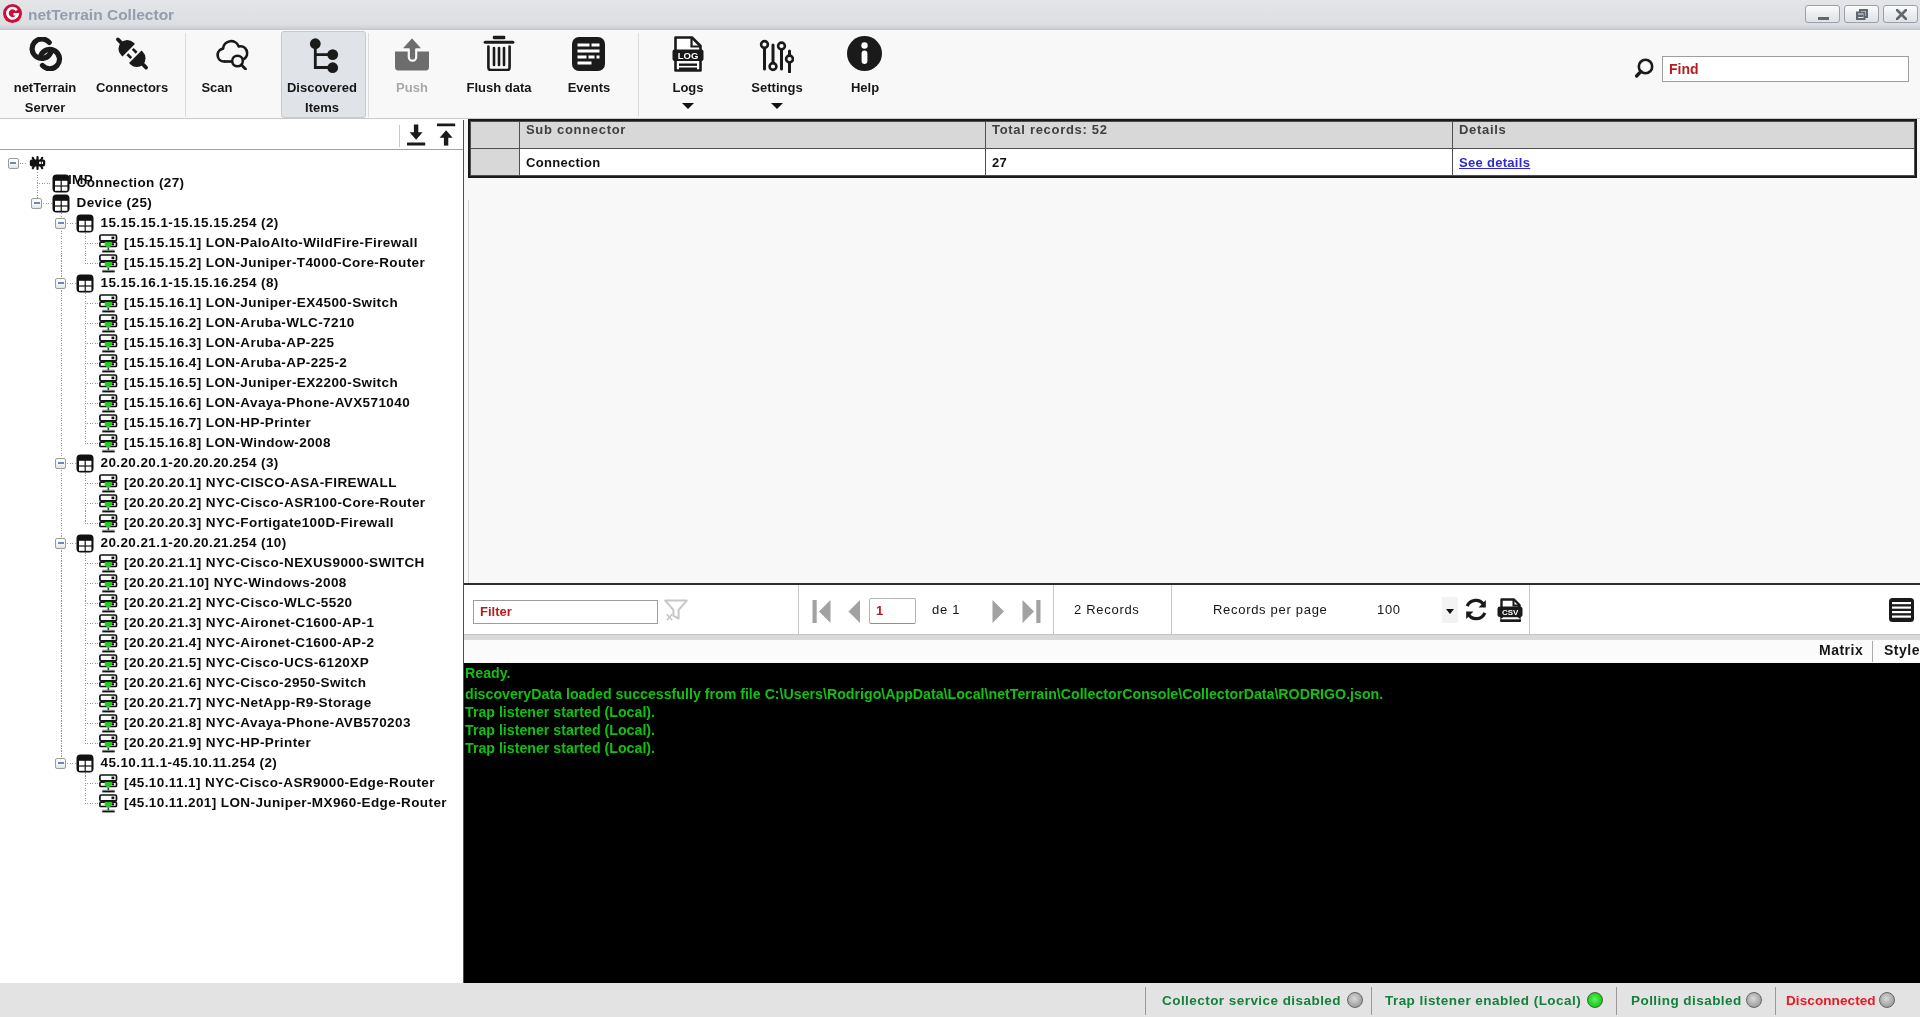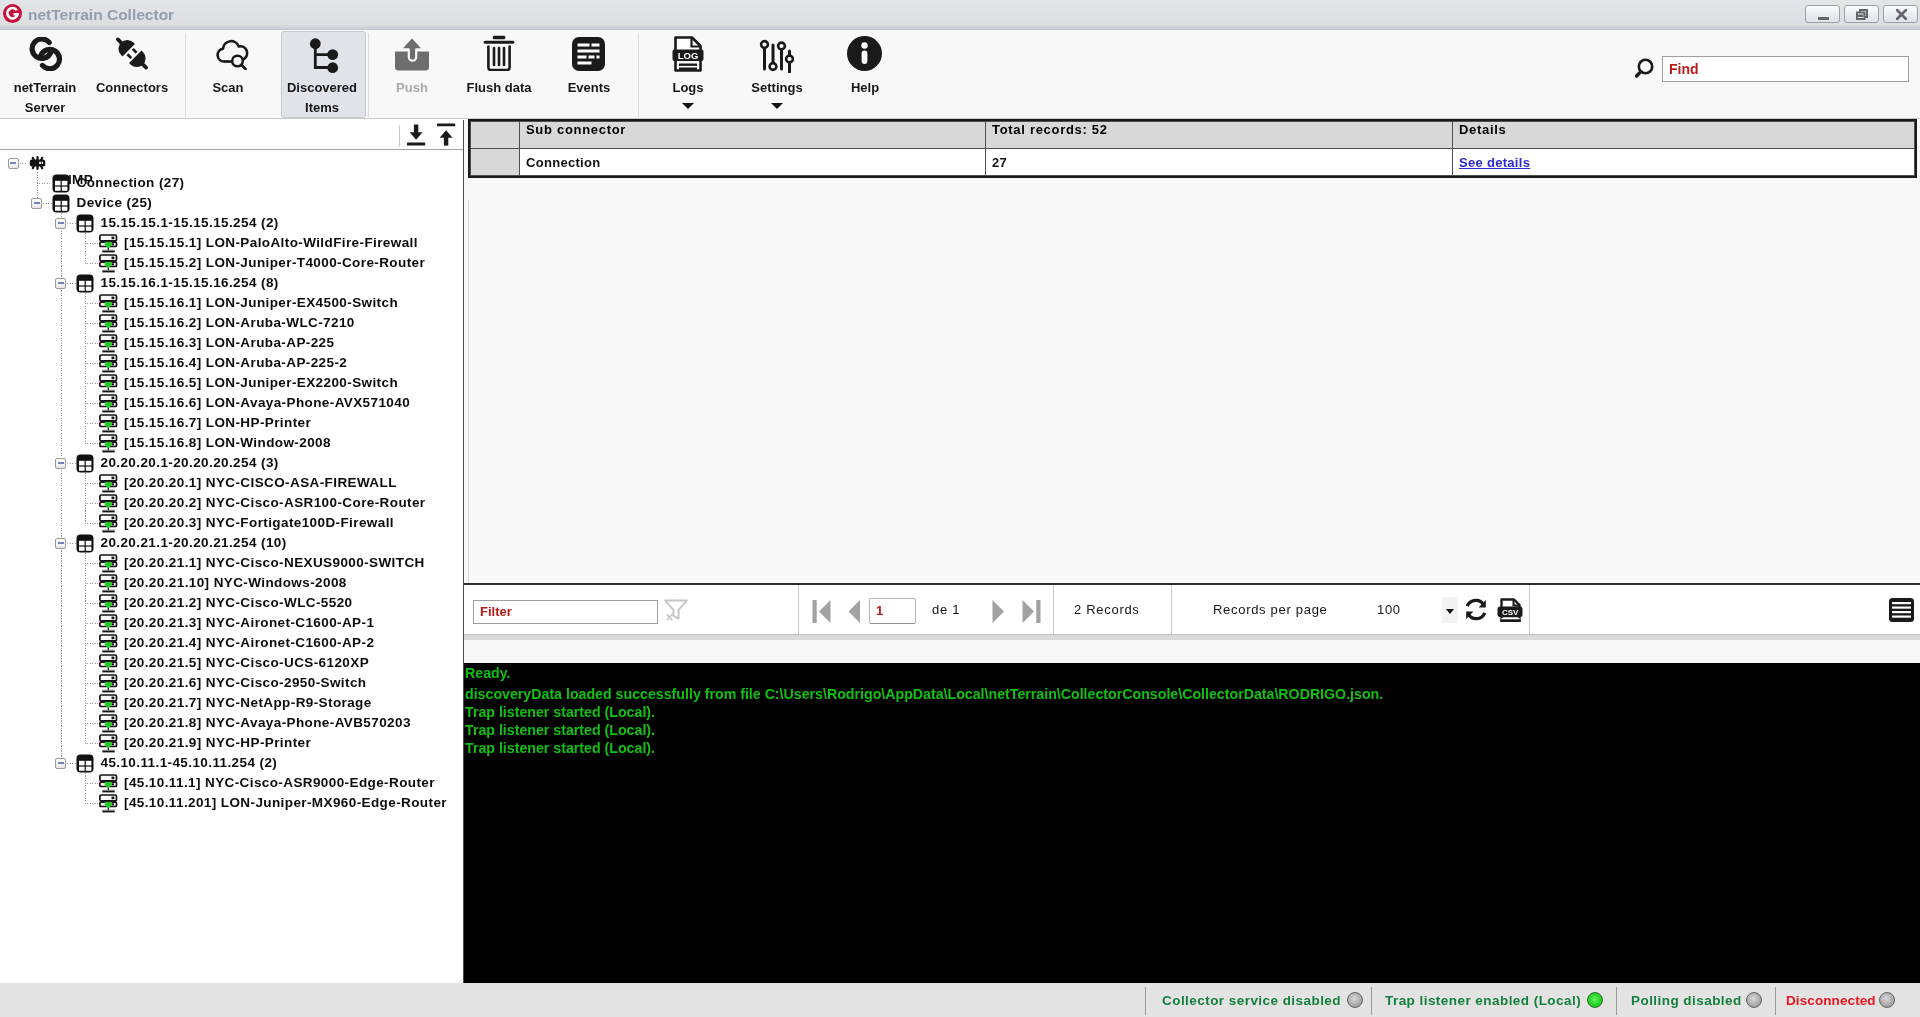--- a/index.html
+++ b/index.html
@@ -21,21 +21,21 @@
 .trow{position:absolute;height:20px;font-size:13.5px;letter-spacing:0.4px;font-weight:bold;color:#0c0c0c;white-space:nowrap;line-height:20px;}
 .ebox{position:absolute;width:11px;height:11px;border:1px solid #9b9b9b;border-radius:2px;background:linear-gradient(#ffffff,#f4f4f4 60%,#e4e4e4);}
 .ebox i{position:absolute;left:1.5px;top:3.5px;width:6px;height:2px;background:#6e87c0;}
 .vdot{position:absolute;width:1px;background-image:repeating-linear-gradient(to bottom,#969696 0,#969696 1px,transparent 1px,transparent 2.5px);}
 .hdot{position:absolute;height:1px;background-image:repeating-linear-gradient(to right,#969696 0,#969696 1px,transparent 1px,transparent 2.5px);}
 
 #right{position:absolute;left:464px;top:120px;width:1456px;height:863px;background:#f8f8f8;}
 #grid{position:absolute;left:4px;top:-1px;width:1449px;border:2px solid #1a1a1a;background:#fff;}
 table{border-collapse:collapse;width:100%;table-layout:fixed;}
 td,th{border:1px solid #4f4f4f;overflow:hidden;white-space:nowrap;}
-th{background:#d8d8d8;font-size:13px;font-weight:bold;letter-spacing:0.7px;text-align:left;height:22px;padding:0 0 11px 6px;color:#000000;}
+th{background:#d8d8d8;font-size:13px;font-weight:bold;letter-spacing:0.7px;text-align:left;height:22px;padding:0 0 11px 6px;color:#404040;}
 td{height:27px;font-size:13px;font-weight:bold;letter-spacing:0.3px;padding:0 0 0 6px;color:#111;}
 td.sel{background:#d8d8d8;}
 a.det{color:#2b29cf;font-weight:bold;text-decoration:underline;font-size:13px;}
 #pagerline{position:absolute;left:0;top:463px;width:1456px;height:2px;background:#2d2d2d;}
 #pager{position:absolute;left:0;top:465px;width:1456px;height:49px;background:#fff;}
 .psep{position:absolute;top:0;width:1px;height:49px;background:#c9c9c9;}
 .plabel{position:absolute;font-size:13px;letter-spacing:0.7px;font-weight:normal;color:#151515;line-height:49px;}
 #graystrip{position:absolute;left:0;top:514px;width:1456px;height:6px;background:#dadada;border-top:1px solid #c2c2c2;}
 #matrixrow{position:absolute;left:0;top:520px;width:1456px;height:23px;background:#fbfbfb;}
 .mlabel{position:absolute;font-size:14px;letter-spacing:0.5px;font-weight:bold;color:#151515;top:2px;}
@@ -160,21 +160,21 @@
       <circle cx="30.5" cy="24" r="3.4" fill="#fff" stroke="#1a1a1a" stroke-width="2.6"></circle>
     </svg>
 <svg class="abs" style="left:847px;top:6px" width="35" height="35" viewBox="0 0 35 35">
       <circle cx="17.5" cy="17.5" r="17.5" fill="#1a1a1a"></circle>
       <circle cx="17.5" cy="9.5" r="3.2" fill="#fff"></circle>
       <rect x="14.6" y="14.5" width="5.8" height="13.5" rx="2.9" fill="#fff"></rect>
     </svg>
 <div class="tlabel" style="left:-25px;top:50px;">netTerrain</div>
 <div class="tlabel" style="left:-25px;top:70px;">Server</div>
 <div class="tlabel" style="left:62px;top:50px;">Connectors</div>
-<div class="tlabel" style="left:158px;top:50px;">Scan</div>
+<div class="tlabel" style="left:147px;top:50px;">Scan</div>
 <div class="tlabel" style="left:252px;top:50px;">Discovered</div>
 <div class="tlabel" style="left:252px;top:70px;">Items</div>
 <div class="tlabel" style="left:342px;top:50px;color:#a8a8a8;">Push</div>
 <div class="tlabel" style="left:429px;top:50px;">Flush data</div>
 <div class="tlabel" style="left:519px;top:50px;">Events</div>
 <div class="tlabel" style="left:618px;top:50px;">Logs</div>
 <div class="tlabel" style="left:707px;top:50px;">Settings</div>
 <div class="tlabel" style="left:795px;top:50px;">Help</div>
 <svg class="abs" style="left:682px;top:73px" width="12" height="6" viewBox="0 0 12 6">
       <polygon points="0,0 12,0 6,6" fill="#111"></polygon>
@@ -712,20 +712,25 @@
         <rect x="0" y="0" width="25" height="24" rx="3.5" fill="#1a1a1a"></rect>
         <g fill="#fff">
           <rect x="3" y="4" width="19" height="2.2"></rect>
           <rect x="3" y="8.5" width="19" height="2.2"></rect>
           <rect x="3" y="13" width="19" height="2.2"></rect>
           <rect x="3" y="17.5" width="19" height="2.2"></rect>
         </g>
       </svg>
 </div>
 <div id="graystrip"></div>
+<div id="matrixrow">
+<div class="mlabel" style="left:1355px">Matrix</div>
+<div class="abs" style="left:1408px;top:1px;width:1px;height:21px;background:#aaa"></div>
+<div class="mlabel" style="left:1420px">Style</div>
+</div>
 <div id="console">
 <div class="cline" style="top:2px">Ready.</div>
 <div class="cline" style="top:22.5px">discoveryData loaded successfully from file C:\Users\Rodrigo\AppData\Local\netTerrain\CollectorConsole\CollectorData\RODRIGO.json.</div>
 <div class="cline" style="top:40.700000000000045px">Trap listener started (Local).</div>
 <div class="cline" style="top:59px">Trap listener started (Local).</div>
 <div class="cline" style="top:77.20000000000005px">Trap listener started (Local).</div>
 </div>
 </div>
 <div id="status">
 <div class="ssep" style="left:1145px"></div>

